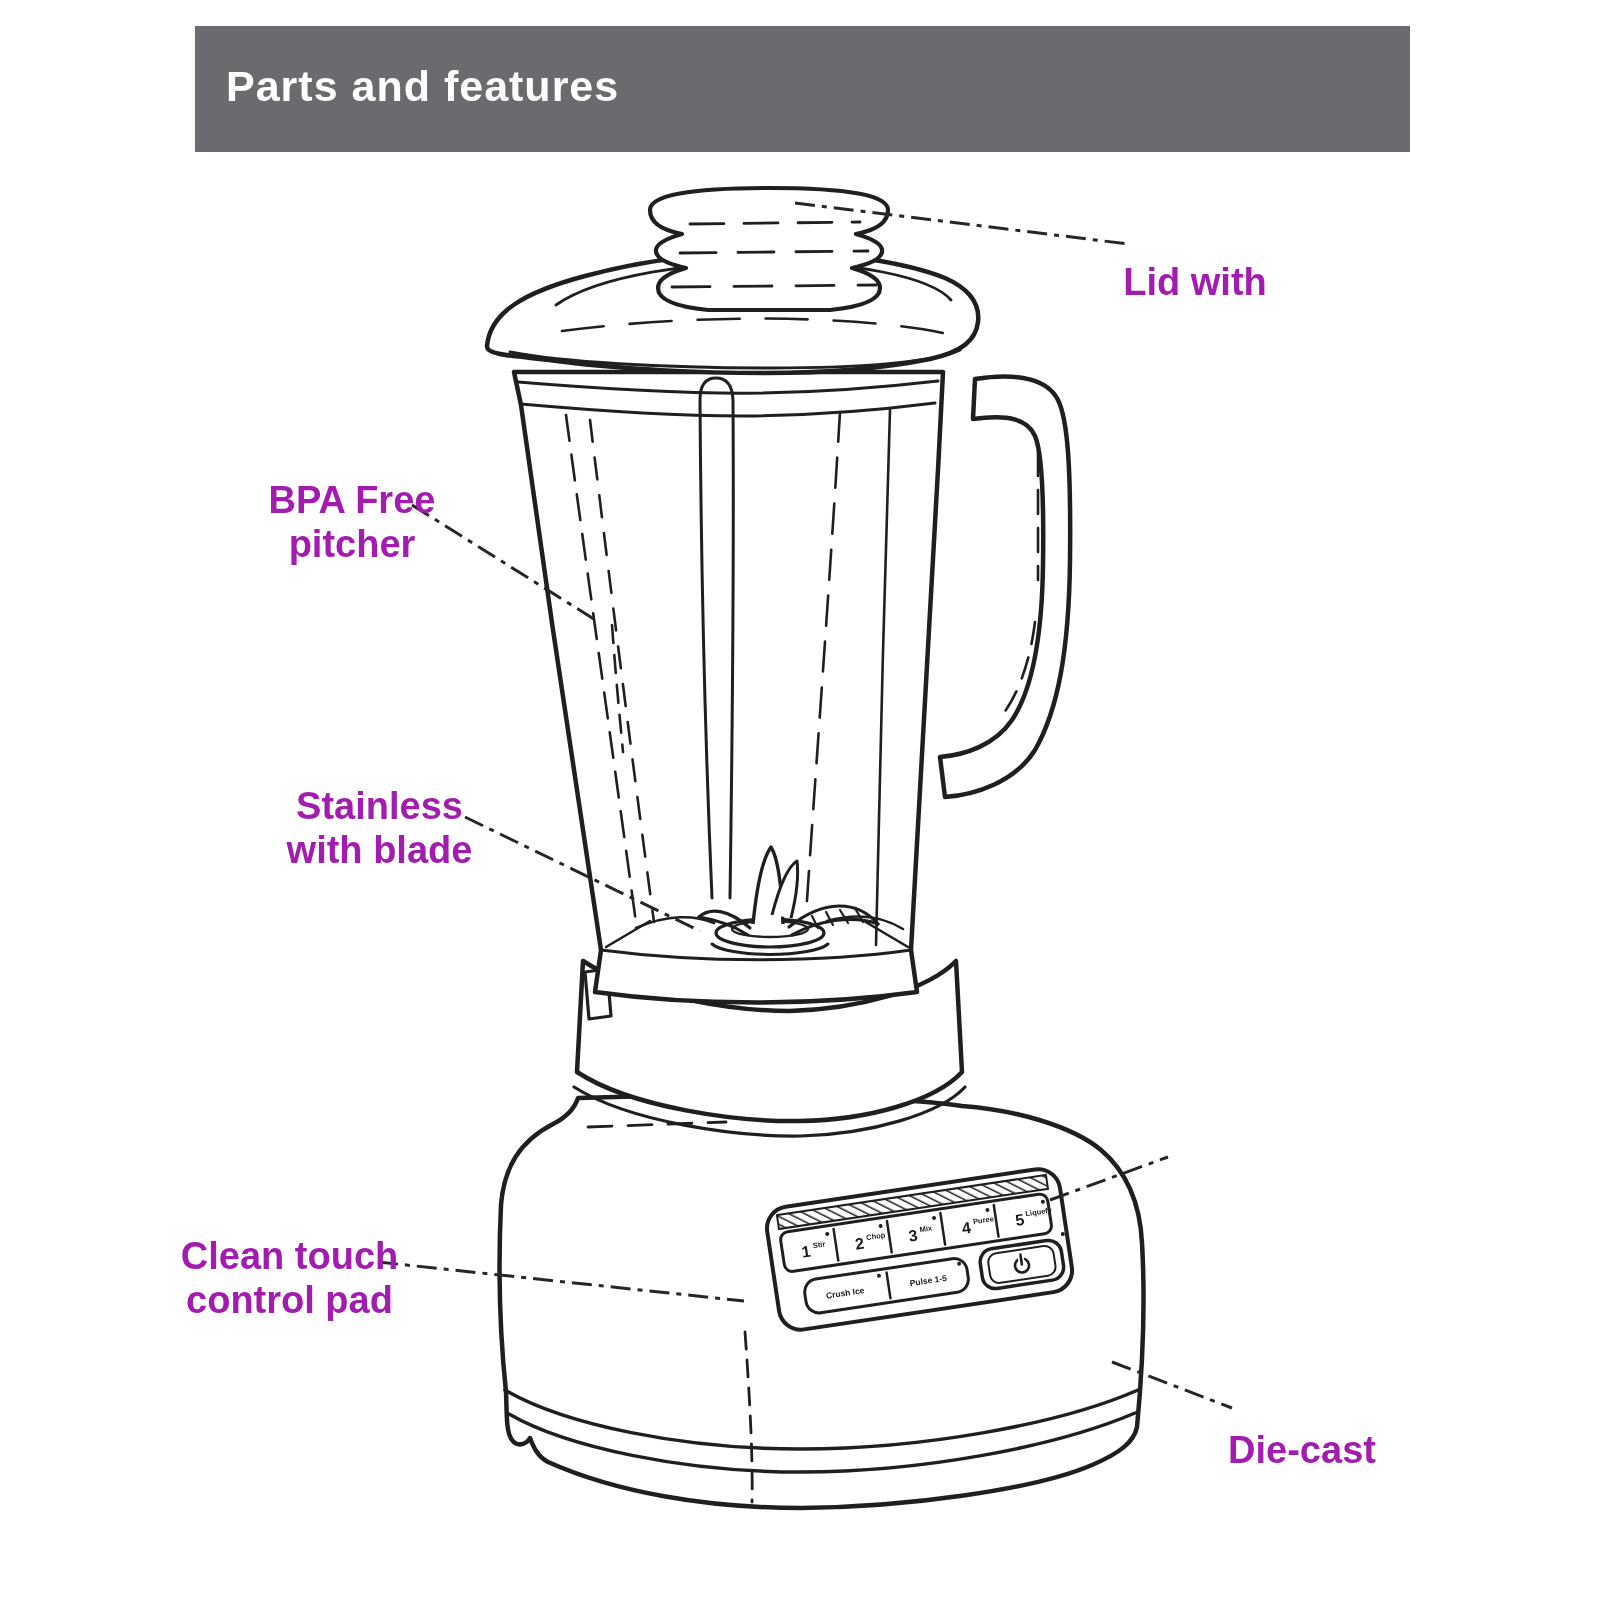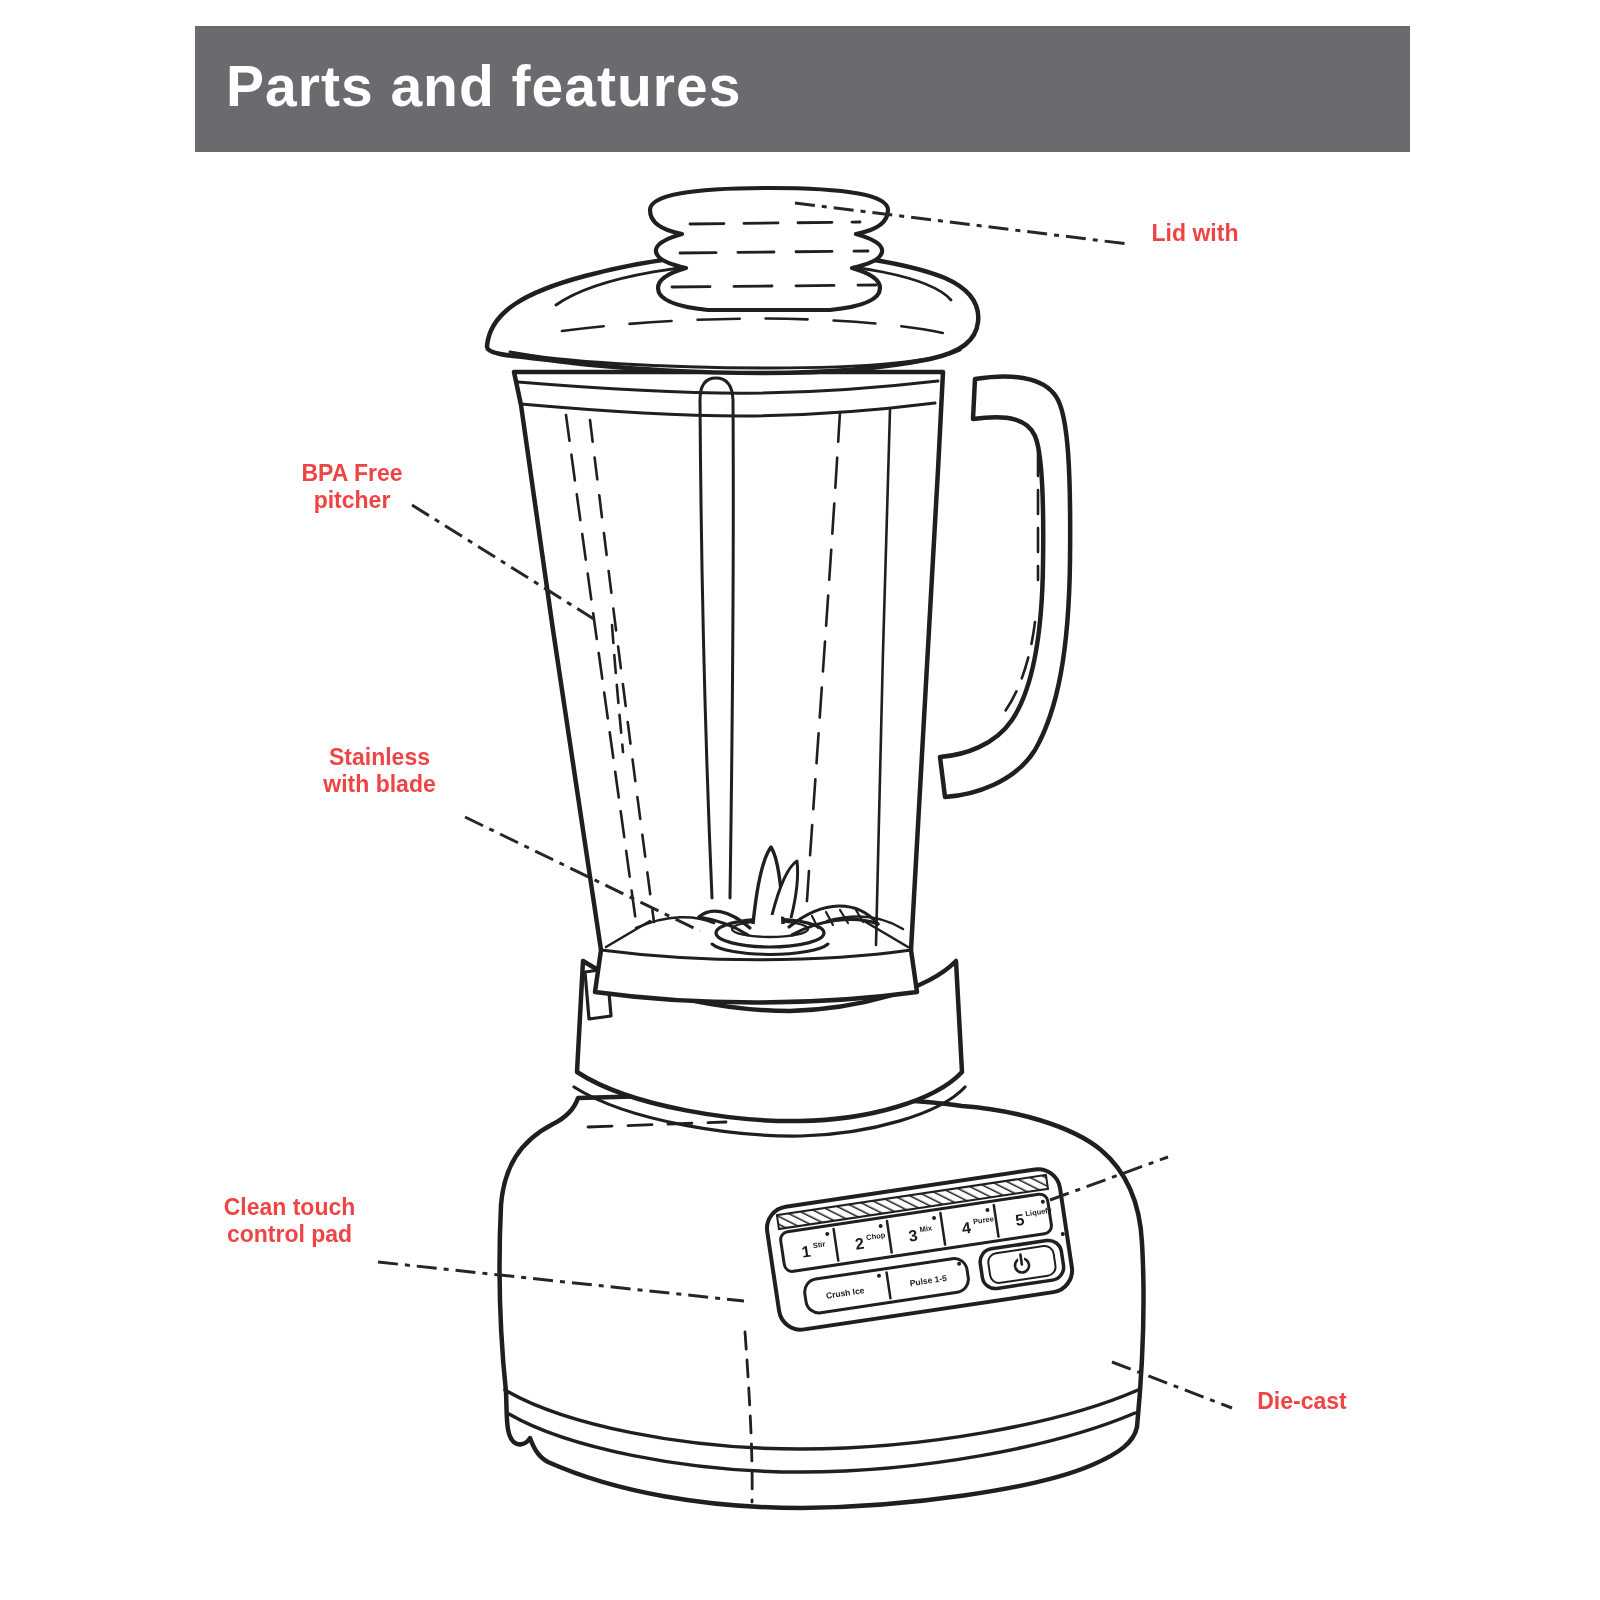--- a/index.html
+++ b/index.html
@@ -1,24 +1,24 @@
 <!DOCTYPE html>
 <html><head>
 <meta charset="utf-8">
 <style>
   html,body{margin:0;padding:0;background:#ffffff;}
   #page{position:relative;width:1600px;height:1600px;background:#ffffff;overflow:hidden;
         font-family:"Liberation Sans",sans-serif;}
   #diagram-svg{position:absolute;left:0;top:0;}
   .header-bar{position:absolute;left:195px;top:26px;width:1215px;height:126px;
         background:#6a6b6f;display:flex;align-items:center;}
-  .header-title{color:#ffffff;font-size:57px;font-weight:bold;letter-spacing:1px;
+  .header-title{color:#ffffff;font-size:43px;font-weight:bold;letter-spacing:1px;
         padding-left:31px;padding-bottom:6px;}
-  .part-label{position:absolute;color:#ef4444;font-weight:bold;font-size:23px;
-        line-height:1.17;text-align:center;}
+  .part-label{position:absolute;color:#a21caf;font-weight:bold;font-size:38px;
+        line-height:1.17;text-align:center;margin-top:40px;}
   .part-label span{display:block;}
   svg text{font-family:"Liberation Sans",sans-serif;fill:#1c1c1e;}
   .ln{stroke:#1f1f22;fill:none;stroke-linecap:round;stroke-linejoin:round;}
   .fw{fill:#ffffff;stroke:#1f1f22;stroke-linejoin:round;}
   .leader{stroke:#26262a;stroke-width:3;fill:none;stroke-dasharray:20 7 5 7;}
 </style>
 </head>
 <body>
 
 <div id="page">
@@ -222,21 +222,21 @@
     </g>
   </svg>
 
   <div class="header-bar">
     <div class="header-title">Parts and features</div>
   </div>
 
   <div class="part-label" style="left:1030px;top:220px;width:330px;">
     <span>Lid with</span>
   </div>
-  <div class="part-label" style="left:242px;top:460px;width:220px;">
+  <div class="part-label" style="left:242px;top:438px;width:220px;">
     <span>BPA Free</span>
     <span>pitcher</span>
   </div>
   <div class="part-label" style="left:252px;top:744px;width:255px;">
     <span>Stainless</span>
     <span>with blade</span>
   </div>
   <div class="part-label" style="left:162px;top:1194px;width:255px;">
     <span>Clean touch</span>
     <span>control pad</span>

